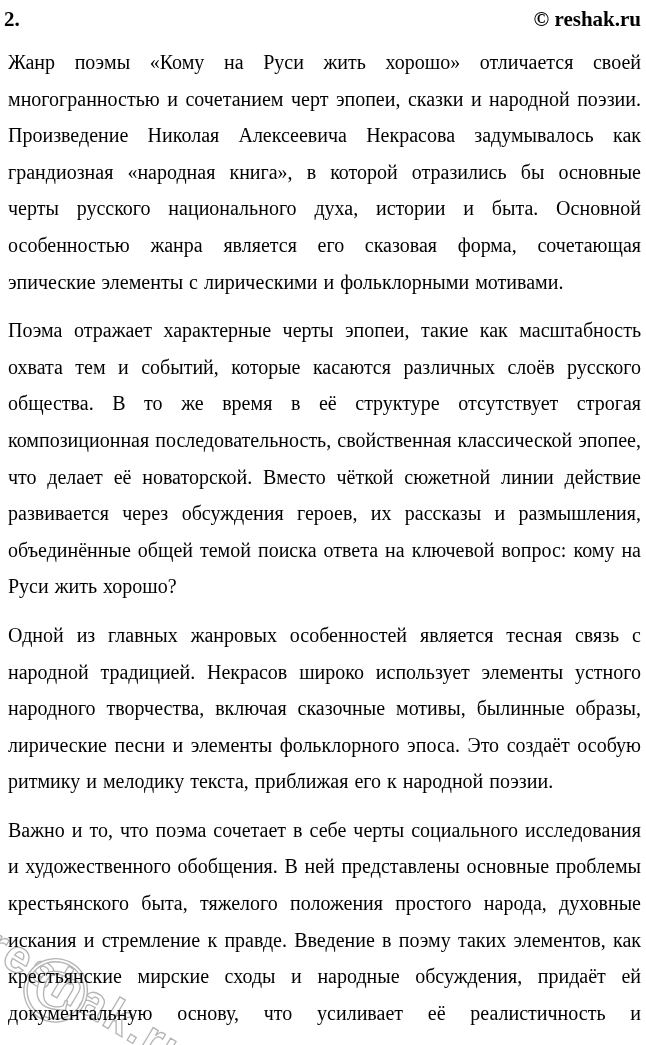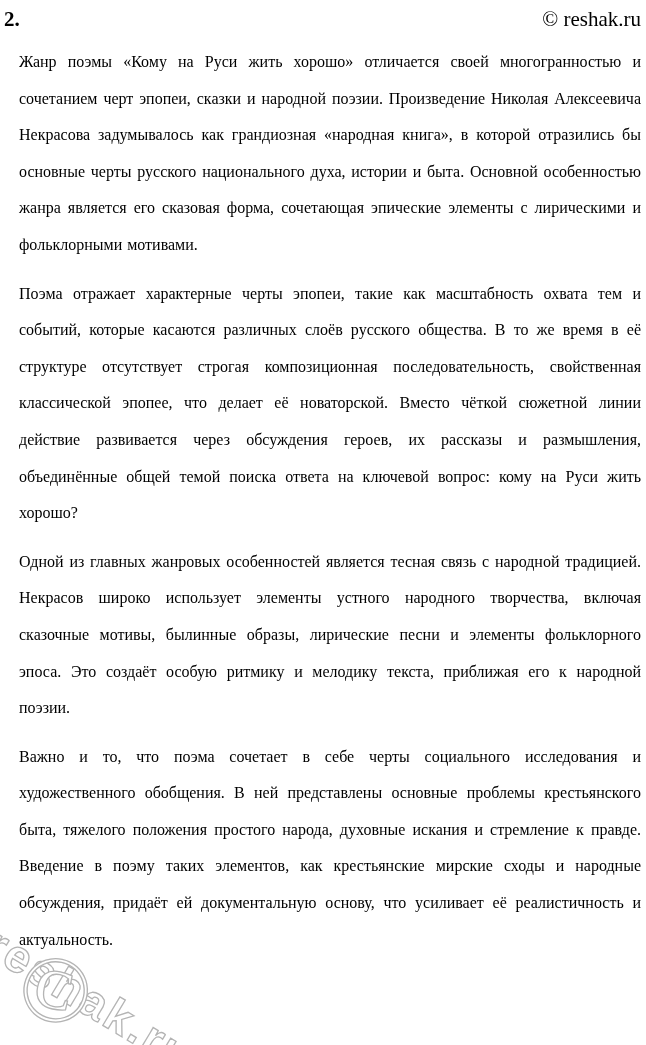--- a/index.html
+++ b/index.html
@@ -25,29 +25,29 @@
     font-size: 21px;
     line-height: 26px;
     margin-bottom: 12px;
     position: relative;
     z-index: 2;
   }
   .page-number {
     font-weight: bold;
   }
   .copyright-label {
-    font-weight: normal;
+    font-weight: bold;
   }
   .article {
     position: relative;
     z-index: 2;
   }
   .article p {
-    margin: 0 0 12px 15px;
-    font-size: 16px;
+    margin: 0 0 12px 4px;
+    font-size: 20px;
     line-height: 36.6px;
     text-align: justify;
     word-spacing: 1px;
   }
   
   .watermark-layer {
     position: absolute;
     left: 0;
     top: 0;
     width: 100%;

